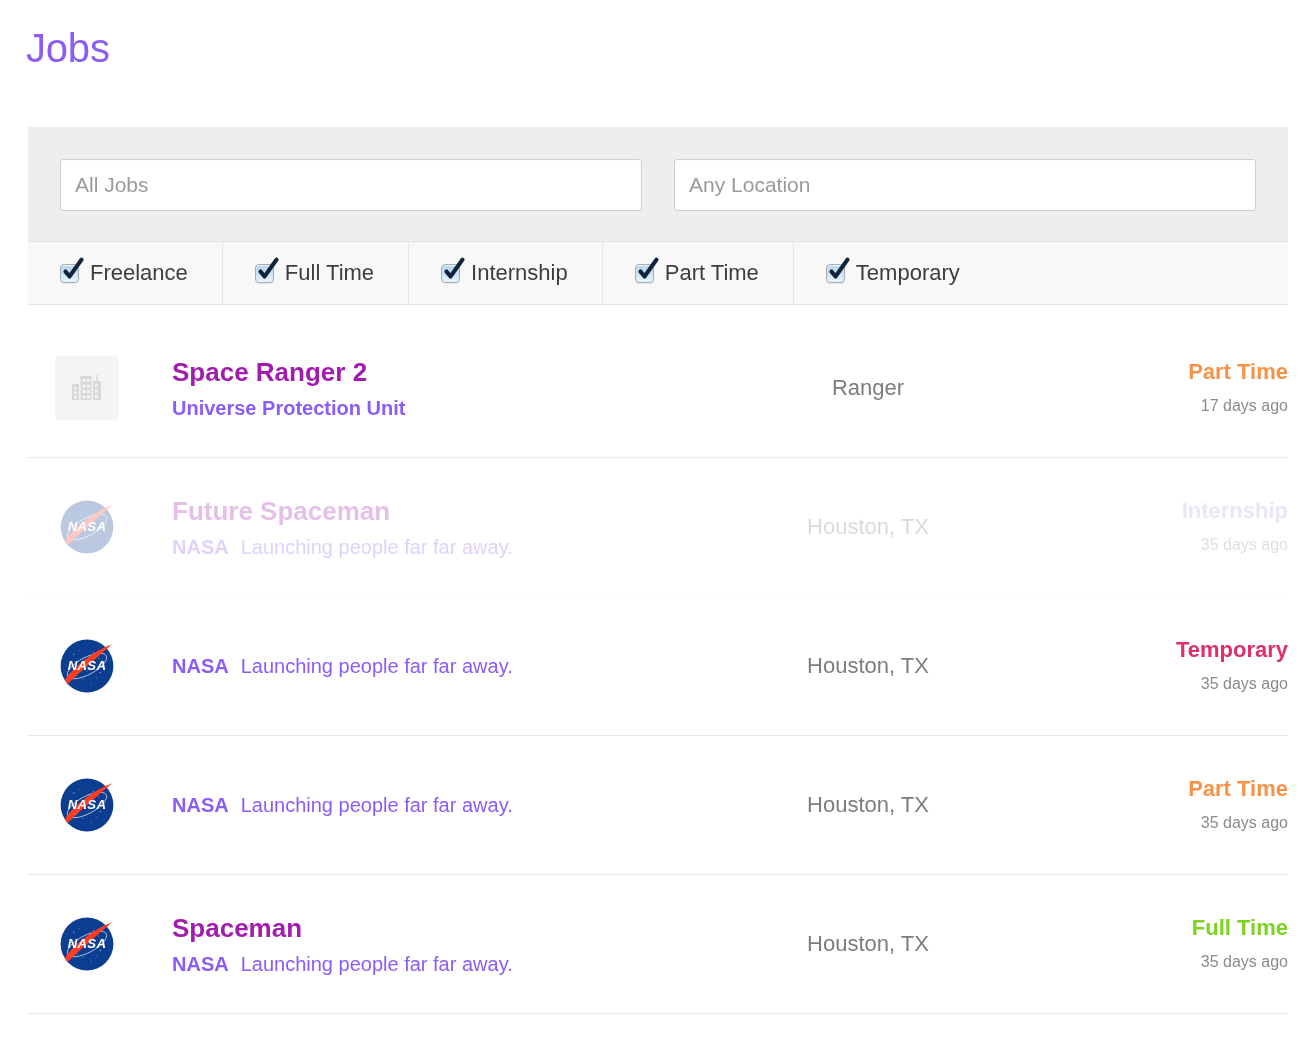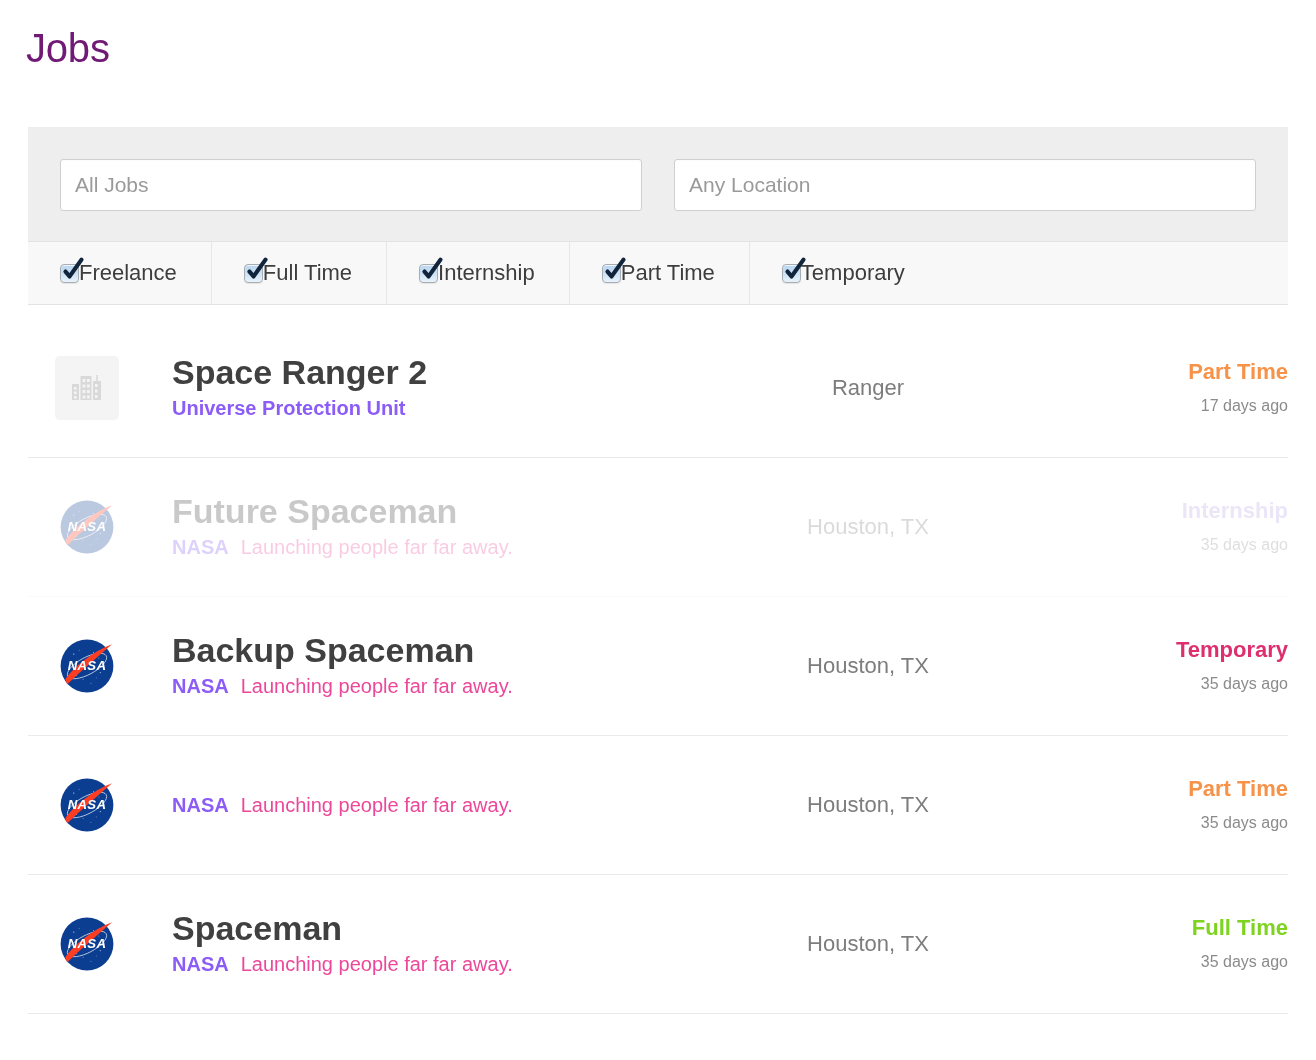--- a/index.html
+++ b/index.html
@@ -20,21 +20,21 @@
     position: relative;
     background: #fff;
   }
   
   .page-title {
     position: absolute;
     left: 26px;
     top: 22px;
     font-size: 40px;
     font-weight: 400;
-    color: #701a75;
+    color: #8b5cf6;
     letter-spacing: -0.2px;
     line-height: 52px;
     margin: 0;
   }
   
   .job-filters {
     position: absolute;
     left: 28px;
     top: 127px;
     width: 1260px;
@@ -76,20 +76,21 @@
     border-bottom: 1px solid #e3e3e3;
     list-style: none;
     margin: 0;
     padding: 0;
   }
   .job-type {
     padding: 19px 34px 19px 32px;
     border-right: 1px solid #e7e7e7;
     display: flex;
     align-items: center;
+    gap: 11px;
     cursor: pointer;
     user-select: none;
   }
   .job-type:last-child {
     border-right: none;
   }
   .job-type-label {
     font-size: 22px;
     color: #3d3d3d;
     line-height: 24px;
@@ -162,39 +163,39 @@
     width: 66px;
     height: 66px;
     display: block;
   }
   .col-position {
     flex: 1 1 auto;
     padding-left: 30px;
     min-width: 0;
   }
   .job-title {
-    font-size: 34px;
+    font-size: 26px;
     font-weight: bold;
-    color: #404040;
+    color: #a21caf;
     line-height: 34px;
     margin: 0 0 6px 0;
     white-space: nowrap;
   }
   .job-company {
     font-size: 20px;
     line-height: 26px;
     white-space: nowrap;
   }
   .company-name {
     font-weight: bold;
     color: #8b5cf6;
     margin-right: 12px;
   }
   .company-tagline {
-    color: #ec4899;
+    color: #8b5cf6;
     font-weight: normal;
   }
   .col-location {
     flex: 0 0 300px;
     text-align: center;
     font-size: 22px;
     color: #7d7d7d;
     line-height: 28px;
     padding-right: 20px;
     box-sizing: border-box;
@@ -377,21 +378,20 @@
               <circle cx="44" cy="70" r="0.7"></circle>
               <circle cx="34" cy="64" r="0.8"></circle>
               <circle cx="56" cy="76" r="0.7"></circle>
               <circle cx="64" cy="68" r="0.6"></circle>
             </g>
             <path d="M17 70 C30 52 58 28 88 17 C64 38 40 58 20 78 Z" fill="#fc3d21"></path>
             <text x="50" y="56" font-family="Liberation Sans, sans-serif" font-size="20" font-weight="bold" font-style="italic" fill="#ffffff" text-anchor="middle" letter-spacing="0.5">NASA</text>
           </svg>
         </div>
         <div class="col-position">
-          <div class="job-title">Backup Spaceman</div>
           <div class="job-company"><span class="company-name">NASA</span><span class="company-tagline">Launching people far far away.</span></div>
         </div>
         <div class="col-location">Houston, TX</div>
         <div class="col-meta">
           <span class="job-type-badge" style="color:#dd2f6e">Temporary</span>
           <span class="job-date">35 days ago</span>
         </div>
       </div>
       <div class="job-row">
         <div class="col-logo">

